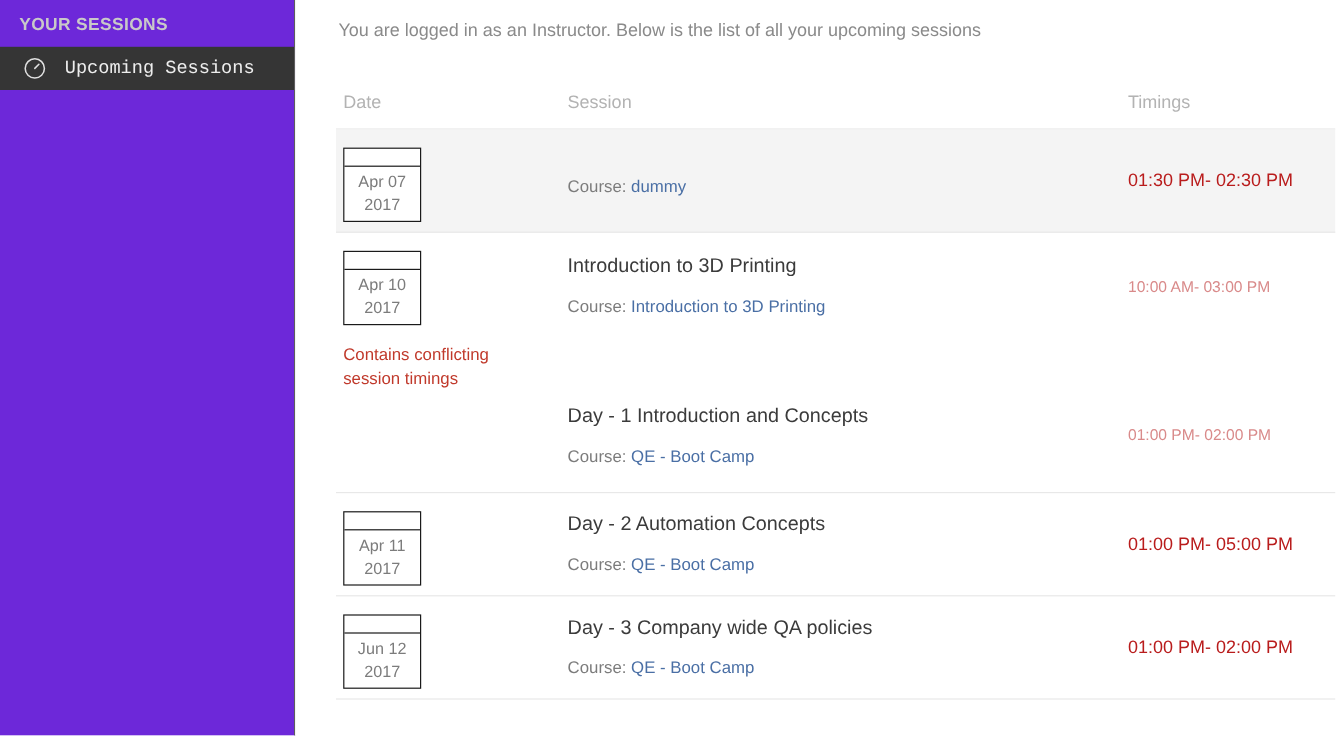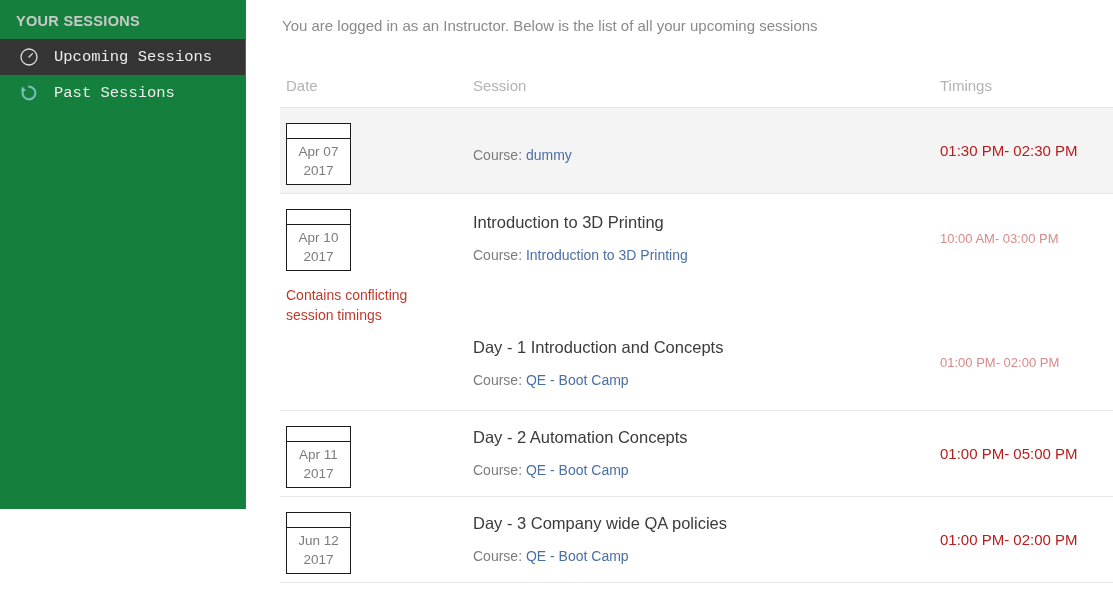--- a/index.html
+++ b/index.html
@@ -19,22 +19,22 @@
   .app {
     display: flex;
     width: 1113px;
     height: 613px;
   }
 
   
   .sidebar {
     width: 246px;
     min-width: 246px;
-    height: 509px;
-    background: #15803d;
+    height: 613px;
+    background: #6d28d9;
     position: relative;
     border-right: 1px solid #5d5d5d;
   }
   .sidebar-title {
     color: #c9c9c9;
     font-size: 14.5px;
     font-weight: bold;
     letter-spacing: 0.3px;
     padding: 12px 0 0 16px;
     margin: 0;
@@ -204,29 +204,20 @@
       <div class="nav-item active">
         <span class="nav-icon">
           <svg width="20" height="20" viewBox="0 0 20 20">
             <circle cx="10" cy="10" r="8" fill="none" stroke="#e0e0e0" stroke-width="1.3"></circle>
             <line x1="10" y1="10" x2="13.4" y2="6.6" stroke="#e0e0e0" stroke-width="1.3" stroke-linecap="round"></line>
           </svg>
         </span>
         <span class="nav-label">Upcoming Sessions</span>
       </div>
 
-      <div class="nav-item">
-        <span class="nav-icon">
-          <svg width="20" height="20" viewBox="0 0 20 20">
-            <path d="M10 3.6 A6.4 6.4 0 1 1 4.35 7.0" fill="none" stroke="#79bdb8" stroke-width="2.1" stroke-linecap="round"></path>
-            <polygon points="3.1,3.4 7.2,7.6 2.2,8.2" fill="#79bdb8"></polygon>
-          </svg>
-        </span>
-        <span class="nav-label">Past Sessions</span>
-      </div>
 
     </nav>
   </aside>
 
   <section class="main">
 
     <div class="intro">You are logged in as an Instructor. Below is the list of all your upcoming sessions</div>
 
     <div class="table">
 

